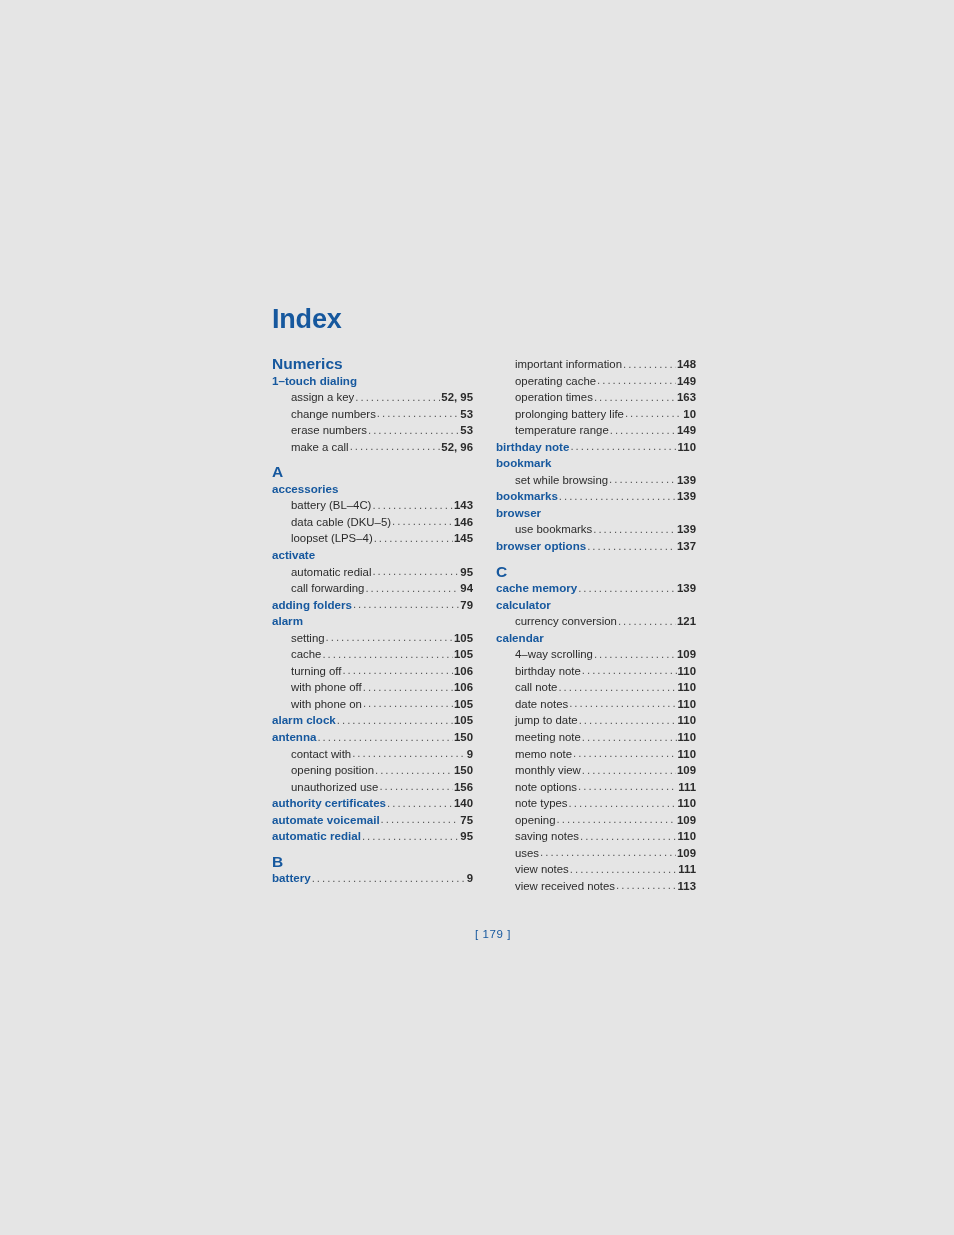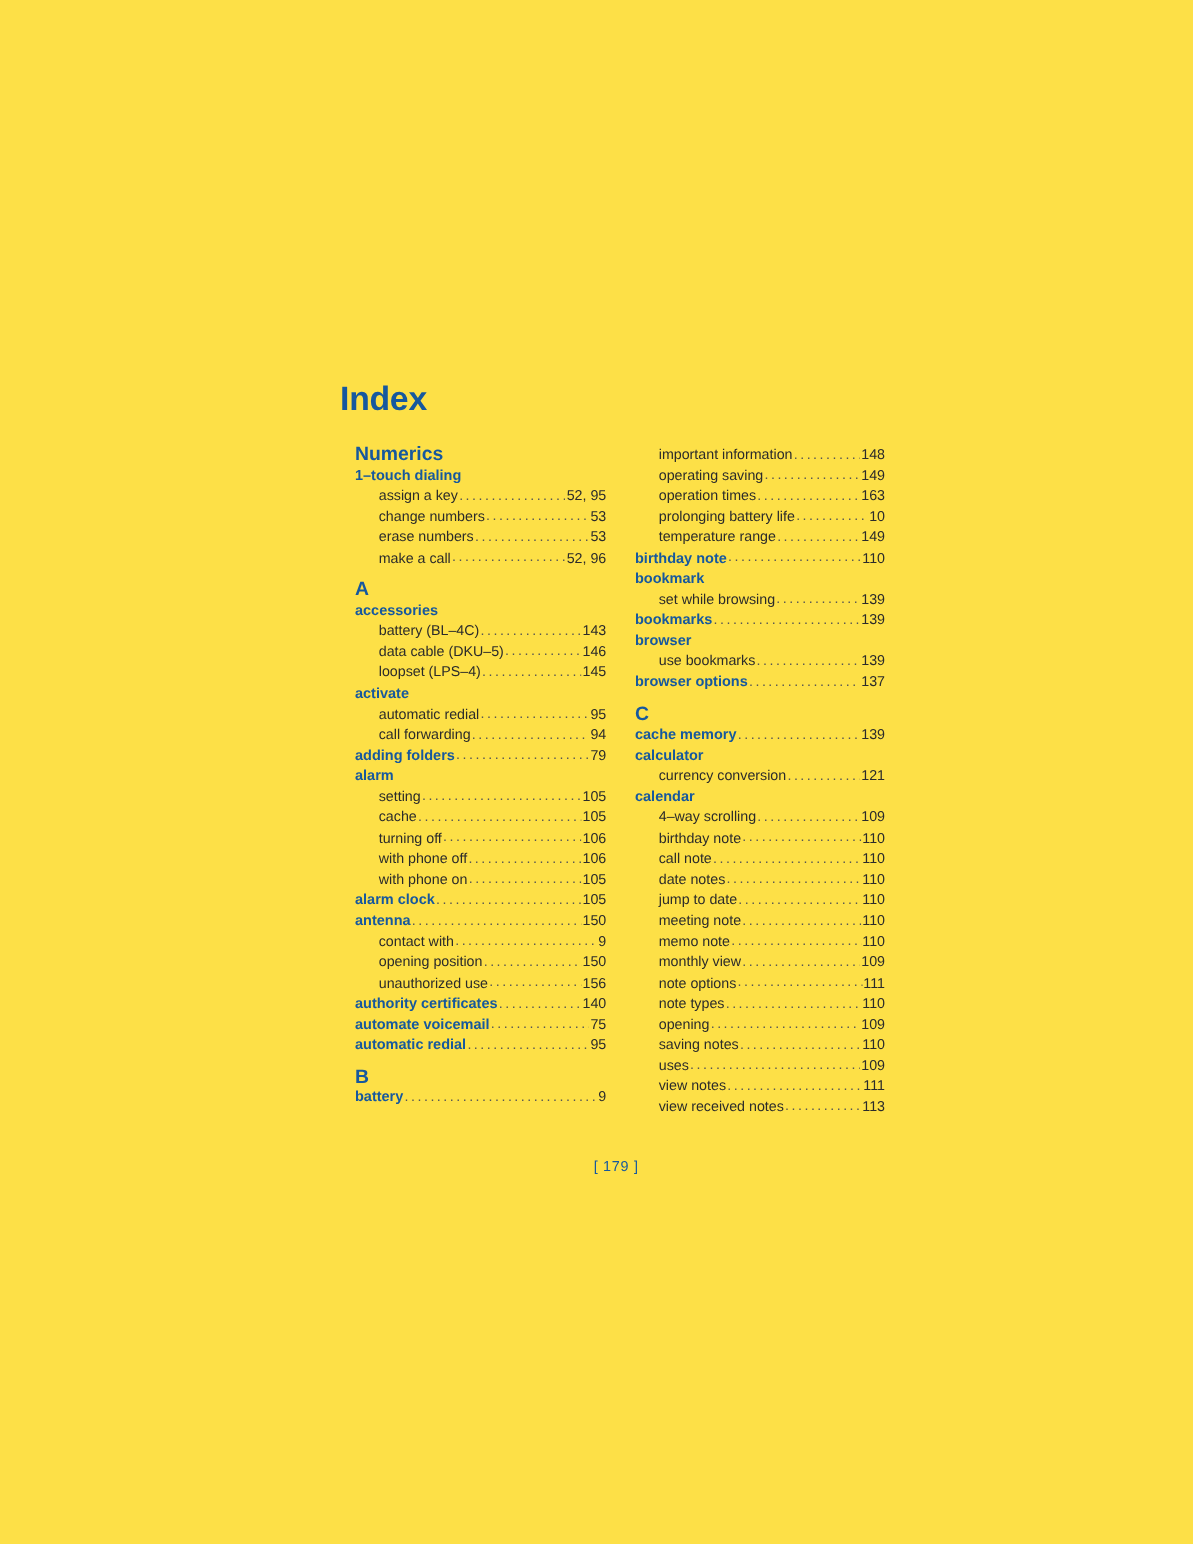--- a/index.html
+++ b/index.html
@@ -14,21 +14,21 @@
     font-family: "Liberation Sans", sans-serif;
     -webkit-font-smoothing: antialiased;
   }
 
   .page {
     position: absolute;
     left: 0;
     top: 0;
     width: 954px;
     height: 1235px;
-    background: #fde047;
+    background: #e5e5e5;
     overflow: hidden;
   }
 
   
   .index-title {
     position: absolute;
     left: 272px;
     top: 306px;
     font-size: 27px;
     font-weight: bold;
@@ -40,21 +40,20 @@
   
   .columns {
     position: absolute;
     left: 272px;
     top: 356px;
     width: 424px;
   }
   .col {
     position: absolute;
     top: 0;
-    margin-left: 12px;
   }
   .col-left  { left: 0px;   width: 201px; }
   .col-right { left: 224px; width: 200px; }
 
   
   .letter {
     font-size: 15.5px;
     font-weight: bold;
     color: #16589e;
     line-height: 16.55px;
@@ -103,21 +102,21 @@
   .row.main .leader {
     color: #555555;
     font-weight: normal;
   }
   .row .leader::after {
     content: "......................................................................";
   }
   .row .pg {
     flex: 0 0 auto;
     color: #2b2b2b;
-    font-weight: normal;
+    font-weight: bold;
     font-size: 11.4px;
     text-align: right;
   }
 
   
   .folio {
     position: absolute;
     left: 16px;
     top: 928px;
     width: 954px;
@@ -272,21 +271,21 @@
           <span class="pg">9</span>
         </div>
       </div>
     <div class="col col-right" id="col-right">
         <div class="row sub">
           <span class="label">important information</span>
           <span class="leader"></span>
           <span class="pg">148</span>
         </div>
         <div class="row sub">
-          <span class="label">operating saving</span>
+          <span class="label">operating cache</span>
           <span class="leader"></span>
           <span class="pg">149</span>
         </div>
         <div class="row sub">
           <span class="label">operation times</span>
           <span class="leader"></span>
           <span class="pg">163</span>
         </div>
         <div class="row sub">
           <span class="label">prolonging battery life</span>

